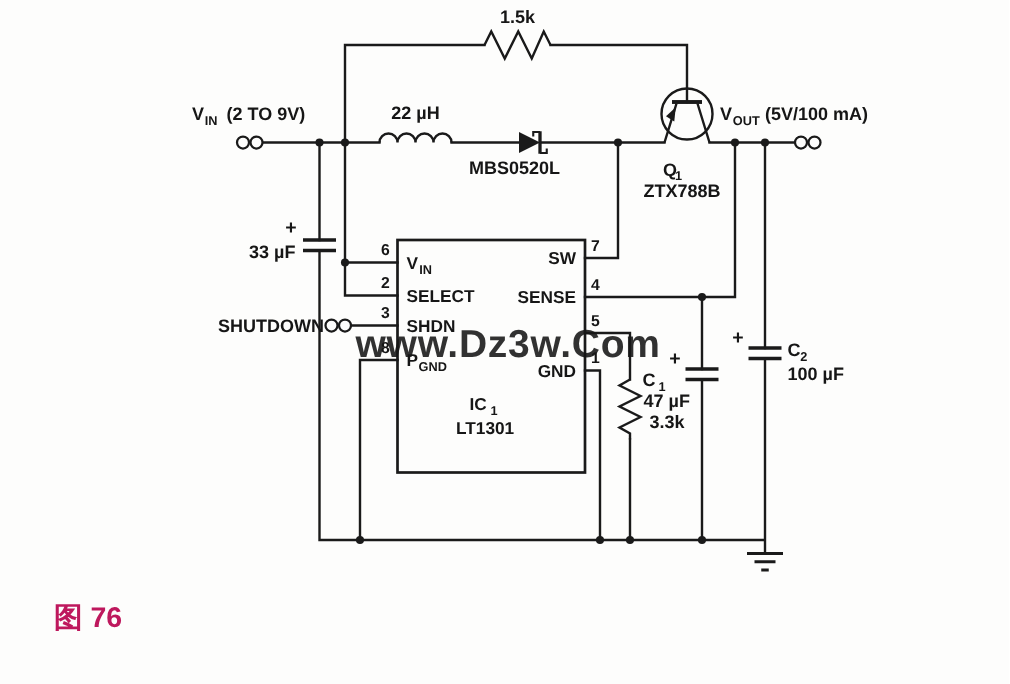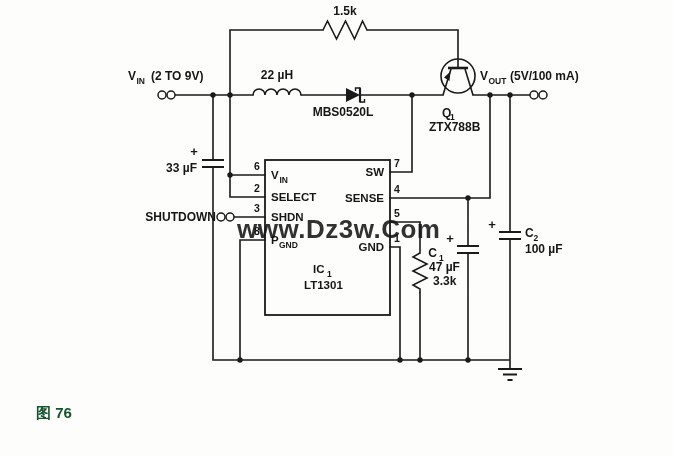--- a/index.html
+++ b/index.html
@@ -6,21 +6,21 @@
   .stage{position:relative;width:673px;height:456px;background:#fdfdfc;overflow:hidden;
          font-family:"Liberation Sans",sans-serif;}
   svg text{font-family:"Liberation Sans",sans-serif;fill:#161616;}
   .lbl{font-size:12px;font-weight:600;}
   .sub{font-size:8.5px;font-weight:600;}
   .pin{font-size:11.5px;font-weight:600;}
   .num{font-size:10.5px;font-weight:600;}
   .plus{font-size:13px;font-weight:700;}
   .wm{font-size:26px;font-weight:700;opacity:.88;letter-spacing:.5px;}
   .caption{position:absolute;left:36px;top:399px;width:615px;display:flex;gap:13px;
-           font-size:15px;font-weight:700;color:#14532d;line-height:27px;flex-direction:column;}
+           font-size:19px;font-weight:700;color:#be185d;line-height:27px;flex-direction:column;}
   .caption .fig{white-space:nowrap;}
 </style>
 </head>
 <body>
 
 <div class="stage">
 
 <svg width="673" height="456" viewBox="0 0 673 456">
 
   <g stroke="#1a1a1a" stroke-width="1.6" fill="none" stroke-linecap="square" stroke-linejoin="miter">

